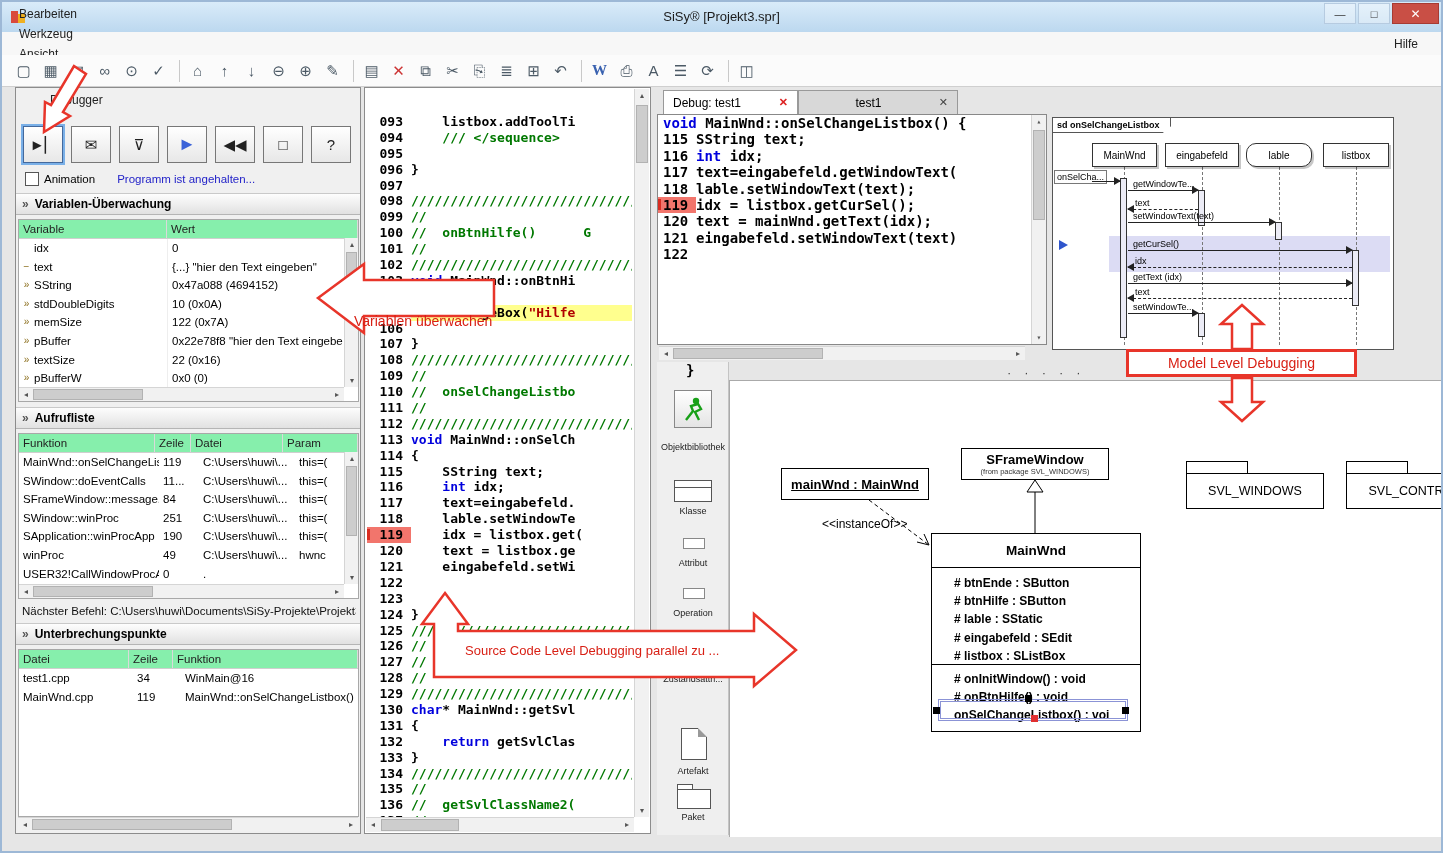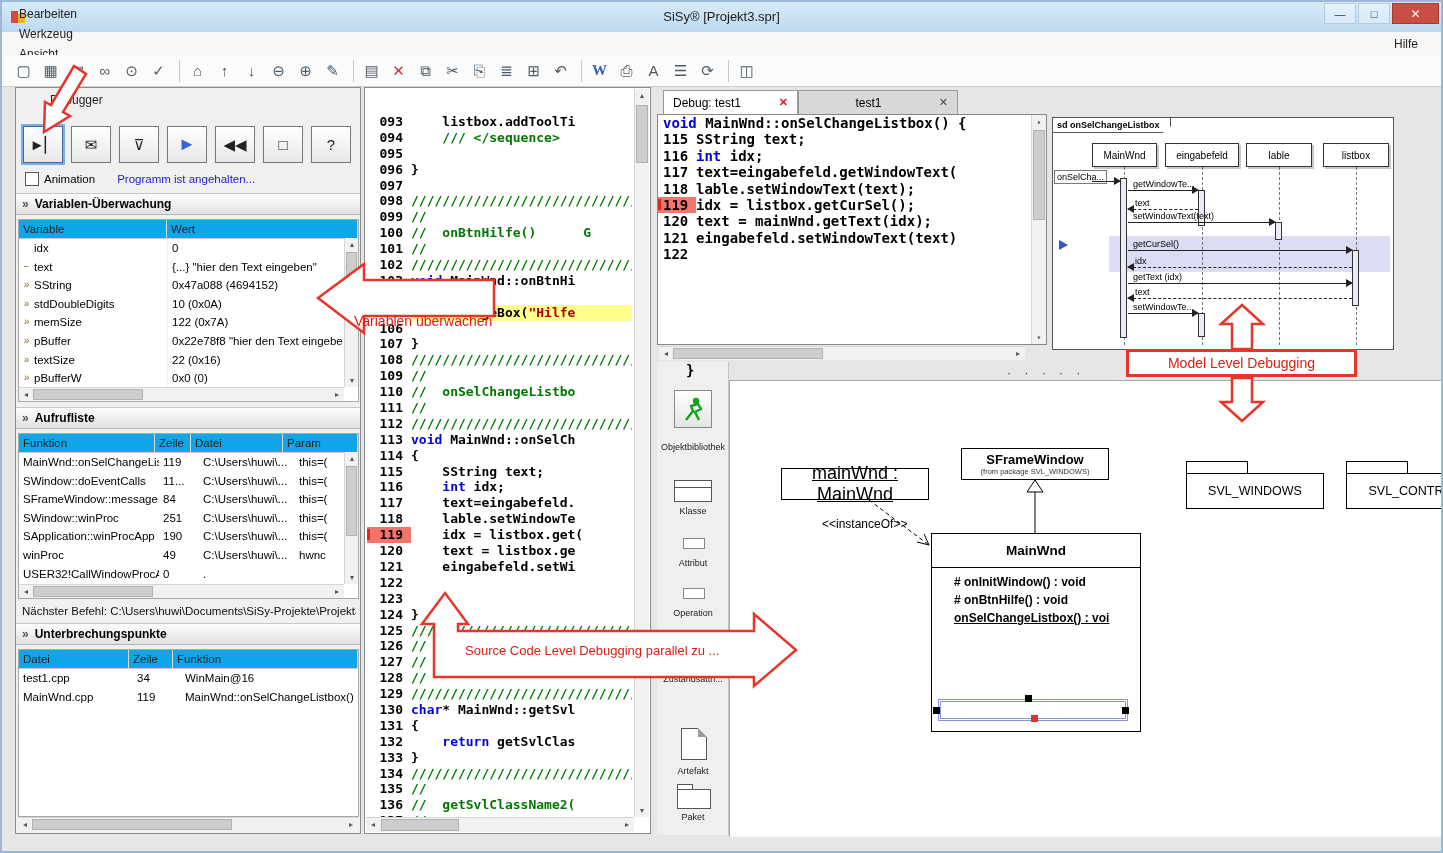--- a/index.html
+++ b/index.html
@@ -28,21 +28,21 @@
   .dbtn-row{position:absolute;left:7px;top:38px;display:flex;gap:8px;}
   .dbtn{width:40px;height:37px;background:linear-gradient(#ffffff,#e7e7e7);border:1px solid #777;display:flex;align-items:center;justify-content:center;font-size:15px;color:#222;box-sizing:border-box;}
   .dbtn.focused{box-shadow:0 0 0 2px #7ab0e8;border-color:#44699c;}
   .dbtn.run{color:#3a62d8;font-size:18px;}
   .anim-row{position:absolute;left:9px;top:84px;display:flex;align-items:center;font-size:11.5px;}
   .chk{width:12px;height:12px;border:1px solid #555;background:#fff;margin-right:5px;}
   .status-blue{color:#2323c8;margin-left:22px;}
   .sec-head{position:absolute;left:0;right:0;height:22px;background:linear-gradient(#fdfdfd,#e1e1e1);border-top:1px solid #c9c9c9;border-bottom:1px solid #b5b5b5;display:flex;align-items:center;font-weight:bold;font-size:12px;gap:6px;padding-left:6px;box-sizing:border-box;}
   .chev{color:#555;font-weight:bold;}
   .tbl{position:absolute;background:#fff;border:1px solid #a8a8a8;font-size:11.5px;box-sizing:border-box;}
-  .tbl-head{display:flex;height:18px;line-height:18px;background:#0ea5e9;border-bottom:1px solid #cfcfcf;color:#222;}
+  .tbl-head{display:flex;height:18px;line-height:18px;background:#86efac;border-bottom:1px solid #cfcfcf;color:#222;}
   .tbl-head span{padding-left:4px;border-right:1px solid #dadada;overflow:hidden;white-space:nowrap;box-sizing:border-box;flex:none;}
   .tbl-body{overflow:hidden;}
   .vt-row,.cs-row,.bp-row{display:flex;height:18.6px;line-height:18.6px;white-space:nowrap;}
   .vt-pre{width:15px;text-align:center;color:#8a6d1a;font-size:10px;flex:none;}
   .vt-name{width:133px;overflow:hidden;flex:none;}
   .vt-val{flex:1;overflow:hidden;padding-left:4px;border-left:1px solid #eee;}
   .cs-f{width:136px;overflow:hidden;padding-left:4px;flex:none;}
   .cs-z{width:36px;overflow:hidden;padding-left:4px;flex:none;}
   .cs-d{width:92px;overflow:hidden;padding-left:4px;flex:none;}
   .cs-p{flex:1;overflow:hidden;padding-left:4px;}
@@ -100,21 +100,21 @@
   .ol-klasse{position:absolute;left:17px;width:38px;height:22px;border:1px solid #555;background:#fff;box-sizing:border-box;}
   .ol-klasse div{height:6px;border-bottom:1px solid #555;}
   .ol-small{position:absolute;left:26px;width:20px;height:9px;border:1px solid #888;background:#fff;}
   .ol-doc{position:absolute;left:24px;width:24px;height:30px;border:1px solid #555;background:#fff;}
   .ol-doc::before{content:"";position:absolute;right:-1px;top:-1px;border-style:solid;border-width:0 9px 9px 0;border-color:#efefef #efefef #999 #999;}
   .ol-folder-tab{position:absolute;left:20px;width:14px;height:5px;border:1px solid #555;background:#fff;border-bottom:none;}
   .ol-folder{position:absolute;left:20px;width:32px;height:18px;border:1px solid #555;background:#fff;}
   
   .canvas{position:absolute;left:727px;top:378px;width:714px;height:457px;background:#fff;border-top:1px solid #aaa;border-left:1px solid #aaa;overflow:hidden;box-sizing:border-box;}
   .uml-box{position:absolute;border:1px solid #000;background:#fff;box-sizing:border-box;}
-  .uml-instance{display:flex;align-items:center;justify-content:center;font-size:18px;font-weight:normal;text-decoration:underline;text-align:center;}
+  .uml-instance{display:flex;align-items:center;justify-content:center;font-size:13px;font-weight:bold;text-decoration:underline;}
   .uml-parent{display:flex;flex-direction:column;align-items:center;justify-content:center;}
   .uml-parent .nm{font-size:13px;font-weight:bold;}
   .uml-parent .frm{font-size:7.5px;color:#333;}
   .uml-class .hdr{height:33px;display:flex;align-items:center;justify-content:center;font-size:13.5px;font-weight:bold;border-bottom:1px solid #000;}
   .uml-class .attrs{height:97px;border-bottom:1px solid #000;padding:6px 0 0 22px;box-sizing:border-box;}
   .uml-class .attrs div,.uml-class .ops div{font-size:12px;font-weight:bold;line-height:18.2px;white-space:nowrap;}
   .uml-class .ops{padding:5px 0 0 22px;}
   .op-selected{position:relative;display:inline-block;text-decoration:underline;}
   .sel-box{position:absolute;left:208px;top:318px;width:190px;height:22px;border:3px double #8b93d6;box-sizing:border-box;z-index:3;}
   .handle{position:absolute;width:7px;height:7px;background:#000;z-index:4;}
@@ -711,21 +711,21 @@
     <div class="seq-frame-label">sd  onSelChangeListbox</div>
     <div class="seq-band"></div>
 
     <div class="ll-line" style="left:71px;"></div>
     <div class="ll-line" style="left:149px;"></div>
     <div class="ll-line" style="left:226px;"></div>
     <div class="ll-line" style="left:303px;"></div>
 
     <div class="ll-head" style="left:39px;top:25px;width:65px;">MainWnd</div>
     <div class="ll-head" style="left:112px;top:25px;width:74px;">eingabefeld</div>
-    <div class="ll-head" style="left:193px;top:25px;width:66px;">lable</div>
+    <div class="ll-head" style="left:193px;top:25px;width:66px;border-radius:10px;">lable</div>
     <div class="ll-head" style="left:270px;top:25px;width:66px;">listbox</div>
 
     <div class="found-lbl">onSelCha...</div>
     <div class="seq-line" style="left:39px;top:63px;width:28px;">
         <span class="arr-r"></span>
       </div>
 
     <div class="act" style="left:67px;top:60px;height:160px;"></div>
     <div class="act" style="left:145px;top:72px;height:36px;"></div>
     <div class="act" style="left:222px;top:104px;height:18px;"></div>
@@ -819,20 +819,28 @@
     <div class="uml-box uml-instance" style="left:51px;top:87px;width:148px;height:32px;">mainWnd : MainWnd</div>
     <div class="inst-of">&lt;&lt;instanceOf&gt;&gt;</div>
 
     <div class="uml-box uml-parent" style="left:231px;top:67px;width:148px;height:32px;">
       <span class="nm">SFrameWindow</span>
       <span class="frm">(from package SVL_WINDOWS)</span>
     </div>
 
     <div class="uml-box uml-class" style="left:201px;top:152px;width:210px;height:199px;">
       <div class="hdr">MainWnd</div>
+      <div class="attrs">
+
+      <div># btnEnde : SButton</div>
+          <div># btnHilfe : SButton</div>
+          <div># lable : SStatic</div>
+          <div># eingabefeld : SEdit</div>
+          <div># listbox : SListBox</div>
+        </div>
       <div class="ops">
         <div># onInitWindow() : void</div>
         <div># onBtnHilfe() : void</div>
         <div><span class="op-selected">onSelChangeListbox() : voi</span></div>
       </div>
     </div>
     <div class="sel-box"></div>
     <span class="handle" style="left:203px;top:326px;"></span>
     <span class="handle" style="left:392px;top:326px;"></span>
     <span class="handle" style="left:295px;top:314px;"></span>

